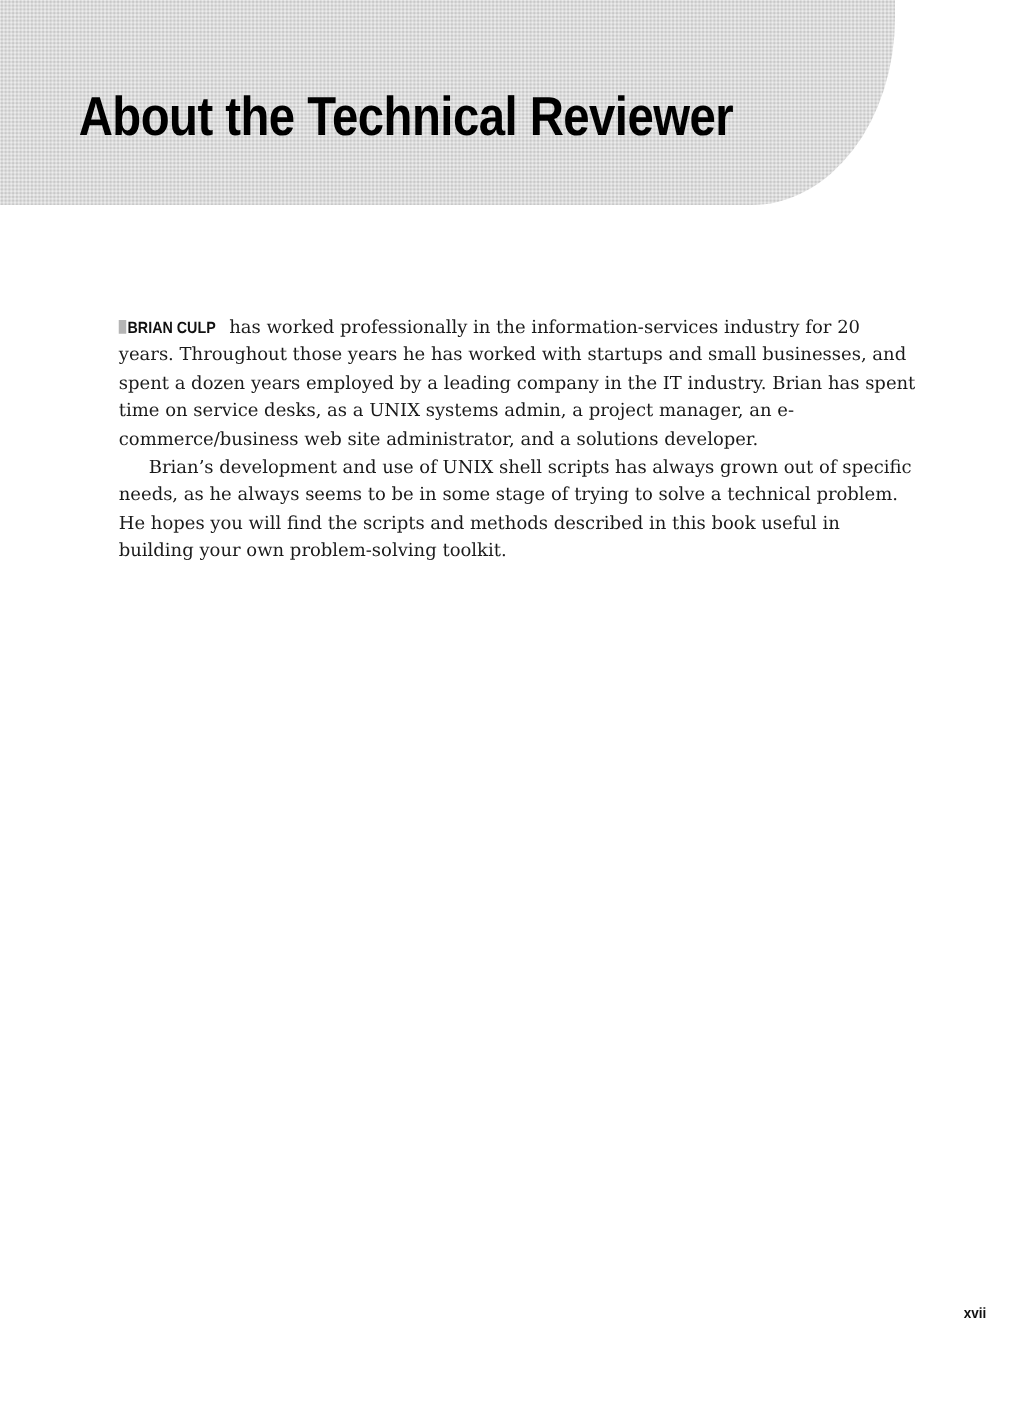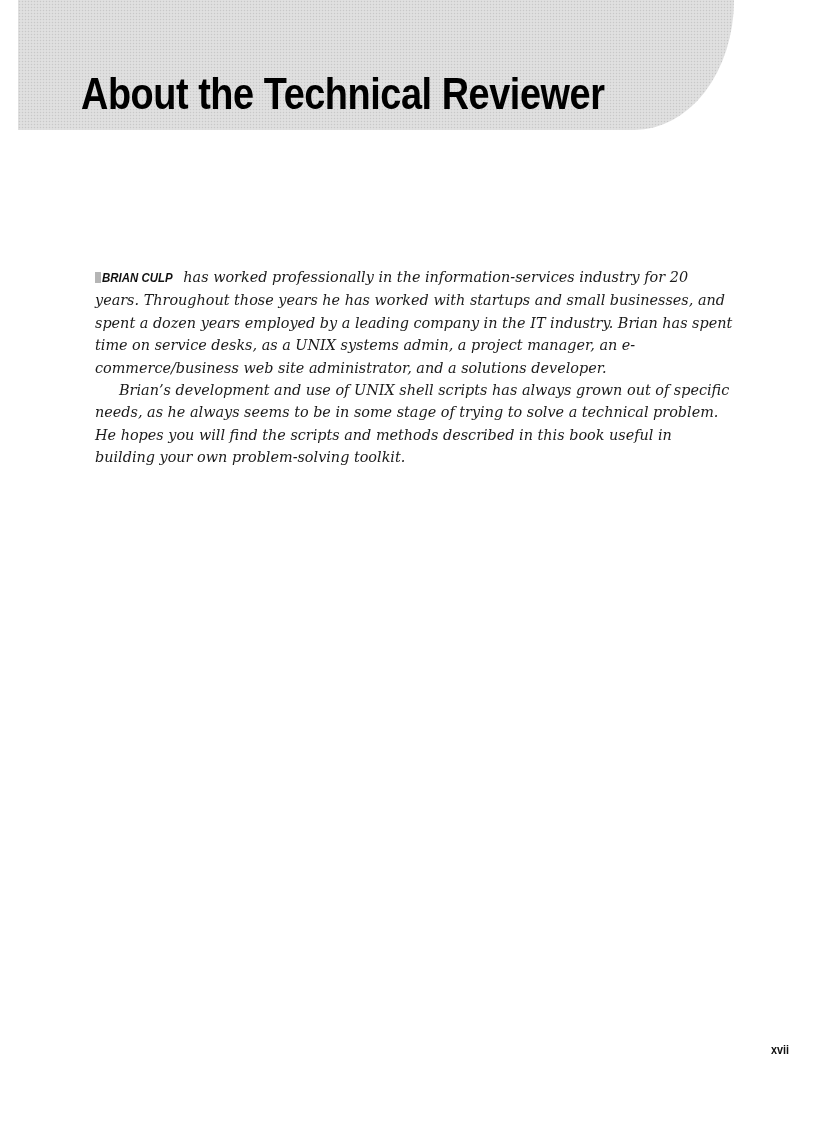--- a/index.html
+++ b/index.html
@@ -11,55 +11,53 @@
       width: 816px;
       height: 1123px;
       position: relative;
       overflow: hidden;
     }
     .header-band {
       position: absolute;
       left: 0;
       top: 0;
       width: 716px;
-      height: 130px;
+      height: 164px;
       background-color: #dcdcdc;
       background-image:
         radial-gradient(#c8c8c8 0.6px, transparent 0.7px),
         radial-gradient(#ececec 0.6px, transparent 0.7px);
       background-size: 3px 3px, 3px 3px;
       background-position: 0 0, 1.5px 1.5px;
       border-bottom-right-radius: 115px 150px;
-      margin-left: 18px;
     }
     .chapter-title {
       position: absolute;
       left: 63px;
       top: 72px;
       margin: 0;
       font-family: "Liberation Sans", sans-serif;
       font-weight: bold;
       font-size: 44px;
       letter-spacing: -0.5px;
       color: #000000;
       transform: scaleX(0.86);
       transform-origin: left center;
       white-space: nowrap;
       line-height: 1;
     }
     .body-text {
       position: absolute;
       left: 95px;
-      top: 266px;
+      top: 251px;
       width: 640px;
       font-family: "DejaVu Serif", serif;
       font-size: 14.4px;
       line-height: 22.4px;
       color: #1a1a1a;
-      font-style: italic;
     }
     .body-text p {
       margin: 0;
     }
     .body-text p.indent {
       text-indent: 24px;
     }
     .run-in {
       font-family: "Liberation Sans", sans-serif;
       font-weight: bold;

